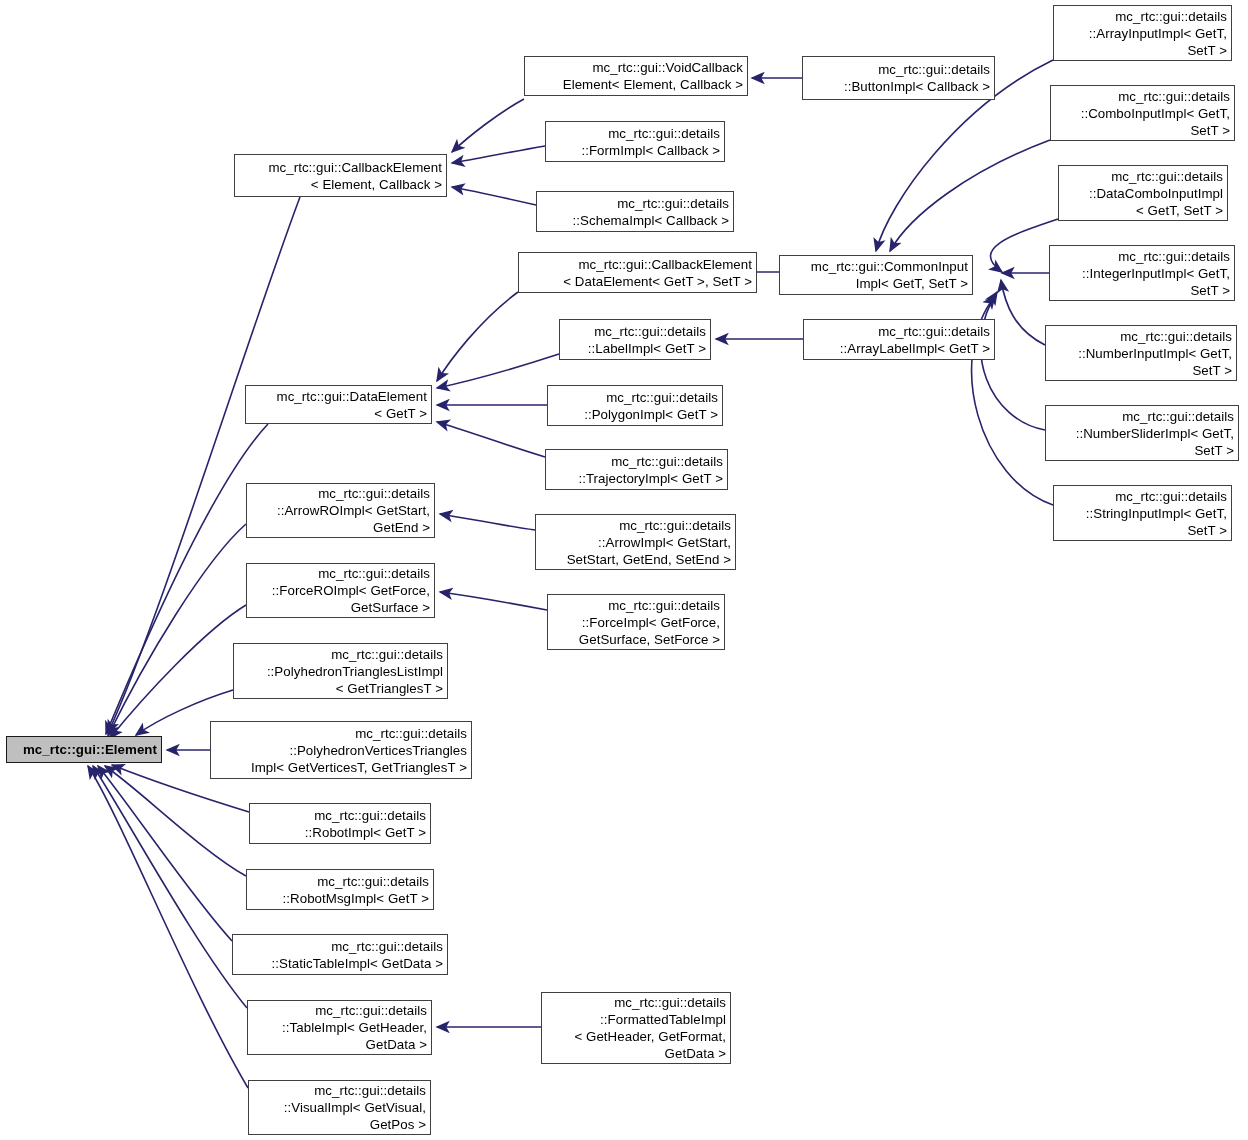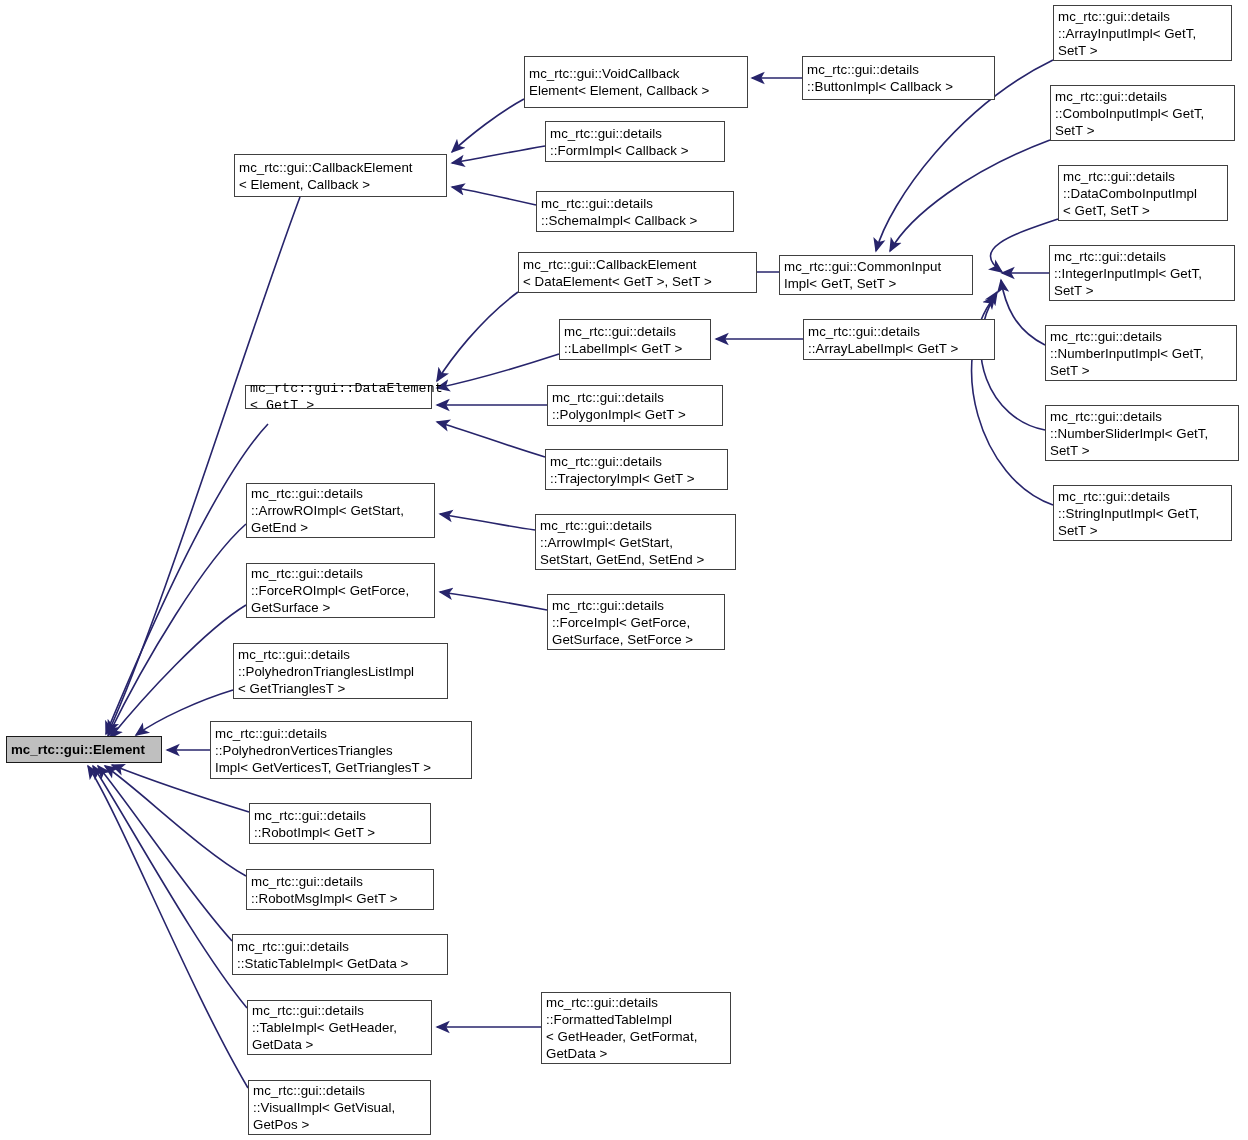--- a/index.html
+++ b/index.html
@@ -28,21 +28,21 @@
     height: 1140px;
   }
   .node-box {
     position: absolute;
     box-sizing: border-box;
     border: 1px solid #404040;
     background: #ffffff;
     display: flex;
     align-items: center;
     justify-content: center;
-    text-align: left;
+    text-align: right;
     color: #000000;
     font-size: 13.3px;
     line-height: 17px;
     letter-spacing: 0.05px;
     white-space: pre-line;
     overflow: visible;
     z-index: 2;
   }
   .node-box.root {
     background: #bfbfbf;
@@ -94,21 +94,21 @@
         <path d="M 249,812 C 210,800 150,780 112,765" fill="none" stroke="#27246b" stroke-width="1.6" marker-end="url(#arrowhead)"></path>
         <path d="M 246,876 C 200,850 140,790 105,766" fill="none" stroke="#27246b" stroke-width="1.6" marker-end="url(#arrowhead)"></path>
         <path d="M 232,941 C 190,895 130,805 98,766" fill="none" stroke="#27246b" stroke-width="1.6" marker-end="url(#arrowhead)"></path>
         <path d="M 247,1008 C 195,945 125,815 93,766" fill="none" stroke="#27246b" stroke-width="1.6" marker-end="url(#arrowhead)"></path>
         <path d="M 541,1027 L 437,1027" fill="none" stroke="#27246b" stroke-width="1.6" marker-end="url(#arrowhead)"></path>
         <path d="M 248,1088 C 190,990 120,815 88,766" fill="none" stroke="#27246b" stroke-width="1.6" marker-end="url(#arrowhead)"></path>
       </g>
   </svg>
   <div id="nodes-group">
       <div class="node-box root" style="left: 6px; top: 736px; width: 156px; height: 27px; font-weight: bold;"><span class="node-label">mc_rtc::gui::Element</span></div>
-      <div class="node-box" style="left: 524px; top: 56px; width: 224px; height: 52px;"><span class="node-label">mc_rtc::gui::VoidCallback
+      <div class="node-box" style="left: 524px; top: 56px; width: 224px; height: 40px;"><span class="node-label">mc_rtc::gui::VoidCallback
 Element&lt; Element, Callback &gt;</span></div>
       <div class="node-box" style="left: 802px; top: 56px; width: 193px; height: 44px;"><span class="node-label">mc_rtc::gui::details
 ::ButtonImpl&lt; Callback &gt;</span></div>
       <div class="node-box" style="left: 234px; top: 154px; width: 213px; height: 43px;"><span class="node-label">mc_rtc::gui::CallbackElement
 &lt; Element, Callback &gt;</span></div>
       <div class="node-box" style="left: 545px; top: 121px; width: 180px; height: 41px;"><span class="node-label">mc_rtc::gui::details
 ::FormImpl&lt; Callback &gt;</span></div>
       <div class="node-box" style="left: 536px; top: 191px; width: 198px; height: 41px;"><span class="node-label">mc_rtc::gui::details
 ::SchemaImpl&lt; Callback &gt;</span></div>
       <div class="node-box" style="left: 518px; top: 252px; width: 239px; height: 41px;"><span class="node-label">mc_rtc::gui::CallbackElement
@@ -133,21 +133,21 @@
       <div class="node-box" style="left: 1045px; top: 405px; width: 194px; height: 56px;"><span class="node-label">mc_rtc::gui::details
 ::NumberSliderImpl&lt; GetT,
 SetT &gt;</span></div>
       <div class="node-box" style="left: 1053px; top: 485px; width: 179px; height: 56px;"><span class="node-label">mc_rtc::gui::details
 ::StringInputImpl&lt; GetT,
 SetT &gt;</span></div>
       <div class="node-box" style="left: 559px; top: 319px; width: 152px; height: 41px;"><span class="node-label">mc_rtc::gui::details
 ::LabelImpl&lt; GetT &gt;</span></div>
       <div class="node-box" style="left: 803px; top: 319px; width: 192px; height: 41px;"><span class="node-label">mc_rtc::gui::details
 ::ArrayLabelImpl&lt; GetT &gt;</span></div>
-      <div class="node-box" style="left: 245px; top: 385px; width: 187px; height: 24px; font-family: Liberation Mono, monospace;"><span class="node-label">mc_rtc::gui::DataElement
+      <div class="node-box" style="left: 245px; top: 385px; width: 187px; height: 39px;"><span class="node-label">mc_rtc::gui::DataElement
 &lt; GetT &gt;</span></div>
       <div class="node-box" style="left: 547px; top: 385px; width: 176px; height: 41px;"><span class="node-label">mc_rtc::gui::details
 ::PolygonImpl&lt; GetT &gt;</span></div>
       <div class="node-box" style="left: 545px; top: 449px; width: 183px; height: 41px;"><span class="node-label">mc_rtc::gui::details
 ::TrajectoryImpl&lt; GetT &gt;</span></div>
       <div class="node-box" style="left: 246px; top: 483px; width: 189px; height: 55px;"><span class="node-label">mc_rtc::gui::details
 ::ArrowROImpl&lt; GetStart,
 GetEnd &gt;</span></div>
       <div class="node-box" style="left: 535px; top: 514px; width: 201px; height: 56px;"><span class="node-label">mc_rtc::gui::details
 ::ArrowImpl&lt; GetStart,

